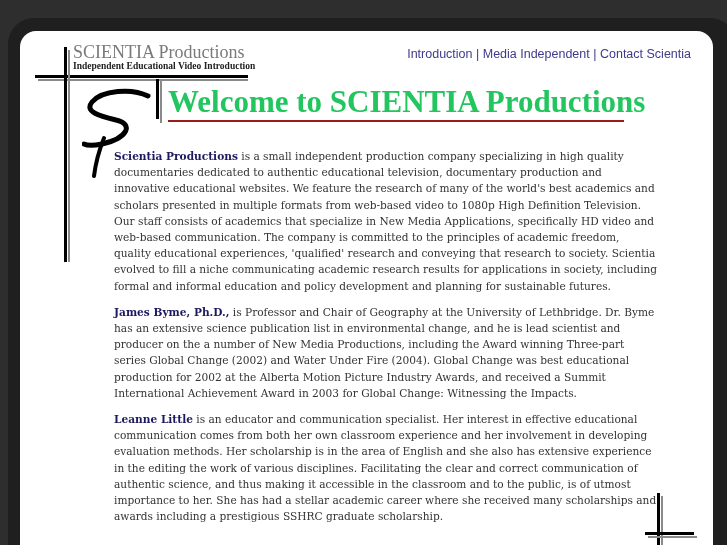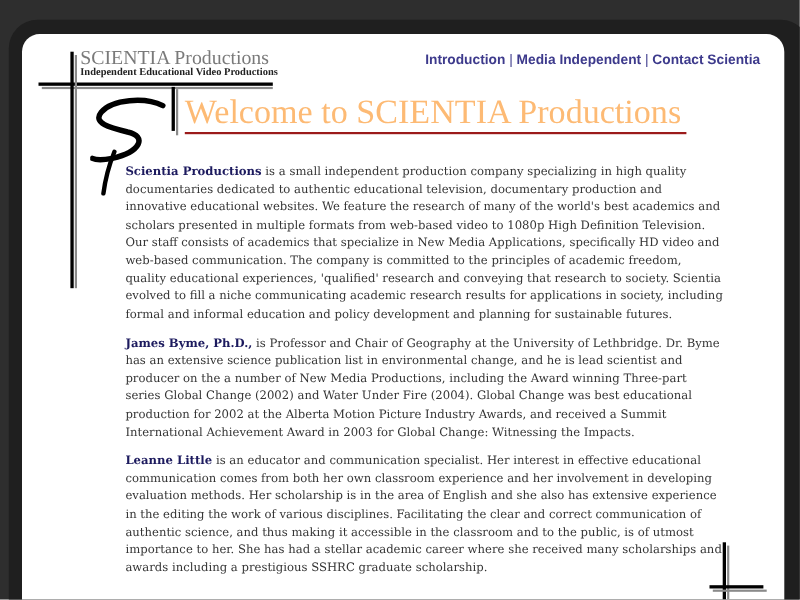--- a/index.html
+++ b/index.html
@@ -6,22 +6,22 @@
   body { width:727px; height:545px; background:#2e2e2e; overflow:hidden; position:relative; font-family:"DejaVu Serif", serif; }
   .frame { position:absolute; left:8px; top:18px; width:728px; height:560px; background:#1f1f1f; border-radius:26px; }
   .panel { position:absolute; left:20px; top:31px; width:693px; height:540px; background:#ffffff; border-radius:16px; overflow:hidden; }
   .line { position:absolute; }
   .blk { background:#000; }
   .gry { background:#8a8a8a; }
   .logo-title { position:absolute; left:73px; top:42px; font-family:"Liberation Serif", serif; font-size:18px; color:#7a7a7a; white-space:nowrap; letter-spacing:0px; }
   .logo-sub { position:absolute; left:73px; top:61px; font-family:"Liberation Serif", serif; font-size:9.5px; font-weight:bold; color:#222; white-space:nowrap; }
   .nav { position:absolute; right:36px; top:47px; font-family:"Liberation Sans", sans-serif; font-size:12.5px; color:#3d3a8c; white-space:nowrap; }
   .nav span { color:#3d3a8c; }
-  .nav .link { cursor:pointer;font-weight:bold; }
-  .welcome { position:absolute; left:168px; top:84px; font-family:"Liberation Serif", serif; font-size:31px; color:#fdba74; white-space:nowrap; }
+  .nav .link { cursor:pointer; }
+  .welcome { position:absolute; left:168px; top:84px; font-family:"Liberation Serif", serif; font-size:31px; color:#22c55e; white-space:nowrap;font-weight:bold; }
   .underline { position:absolute; left:168px; top:120px; width:456px; height:2px; background:#9b1b1b; }
   .content { position:absolute; left:114px; top:148px; width:545px; font-family:"DejaVu Serif", serif; font-size:10.6px; line-height:16.2px; color:#333; }
   .content p { margin:0 0 10px 0; }
   .content b { color:#1c1a5e; }
   svg.s { position:absolute; left:82px; top:88px; }
 </style>
 </head>
 <body>
 
 <div class="frame"></div>
@@ -33,21 +33,21 @@
 <div class="line gry" style="left:68px;top:50px;width:2px;height:212px;"></div>
 <div class="line blk" style="left:156px;top:79px;width:3px;height:40px;"></div>
 <div class="line gry" style="left:160px;top:81px;width:2px;height:42px;"></div>
 
 <div class="line blk" style="left:657px;top:493px;width:3px;height:52px;"></div>
 <div class="line gry" style="left:661px;top:496px;width:2px;height:49px;"></div>
 <div class="line blk" style="left:645px;top:532px;width:49px;height:3px;"></div>
 <div class="line gry" style="left:648px;top:536px;width:49px;height:2px;"></div>
 
 <div class="logo-title">SCIENTIA Productions</div>
-<div class="logo-sub">Independent Educational Video Productions</div>
+<div class="logo-sub">Independent Educational Video Introduction</div>
 
 <svg class="s" width="72" height="90" viewBox="0 0 72 90">
   <path d="M66 8 C50 0, 20 2, 10 14 C2 24, 18 28, 34 32 C52 36, 46 50, 20 56 C10 58, 4 57, 2 56" fill="none" stroke="#000" stroke-width="5" stroke-linecap="round"></path>
   <path d="M22 50 C18 60, 14 72, 12 88" fill="none" stroke="#000" stroke-width="4" stroke-linecap="round"></path>
 </svg>
 
 <div class="nav">
   <span class="link">Introduction</span>
   <span>|</span>
   <span class="link">Media Independent</span>

